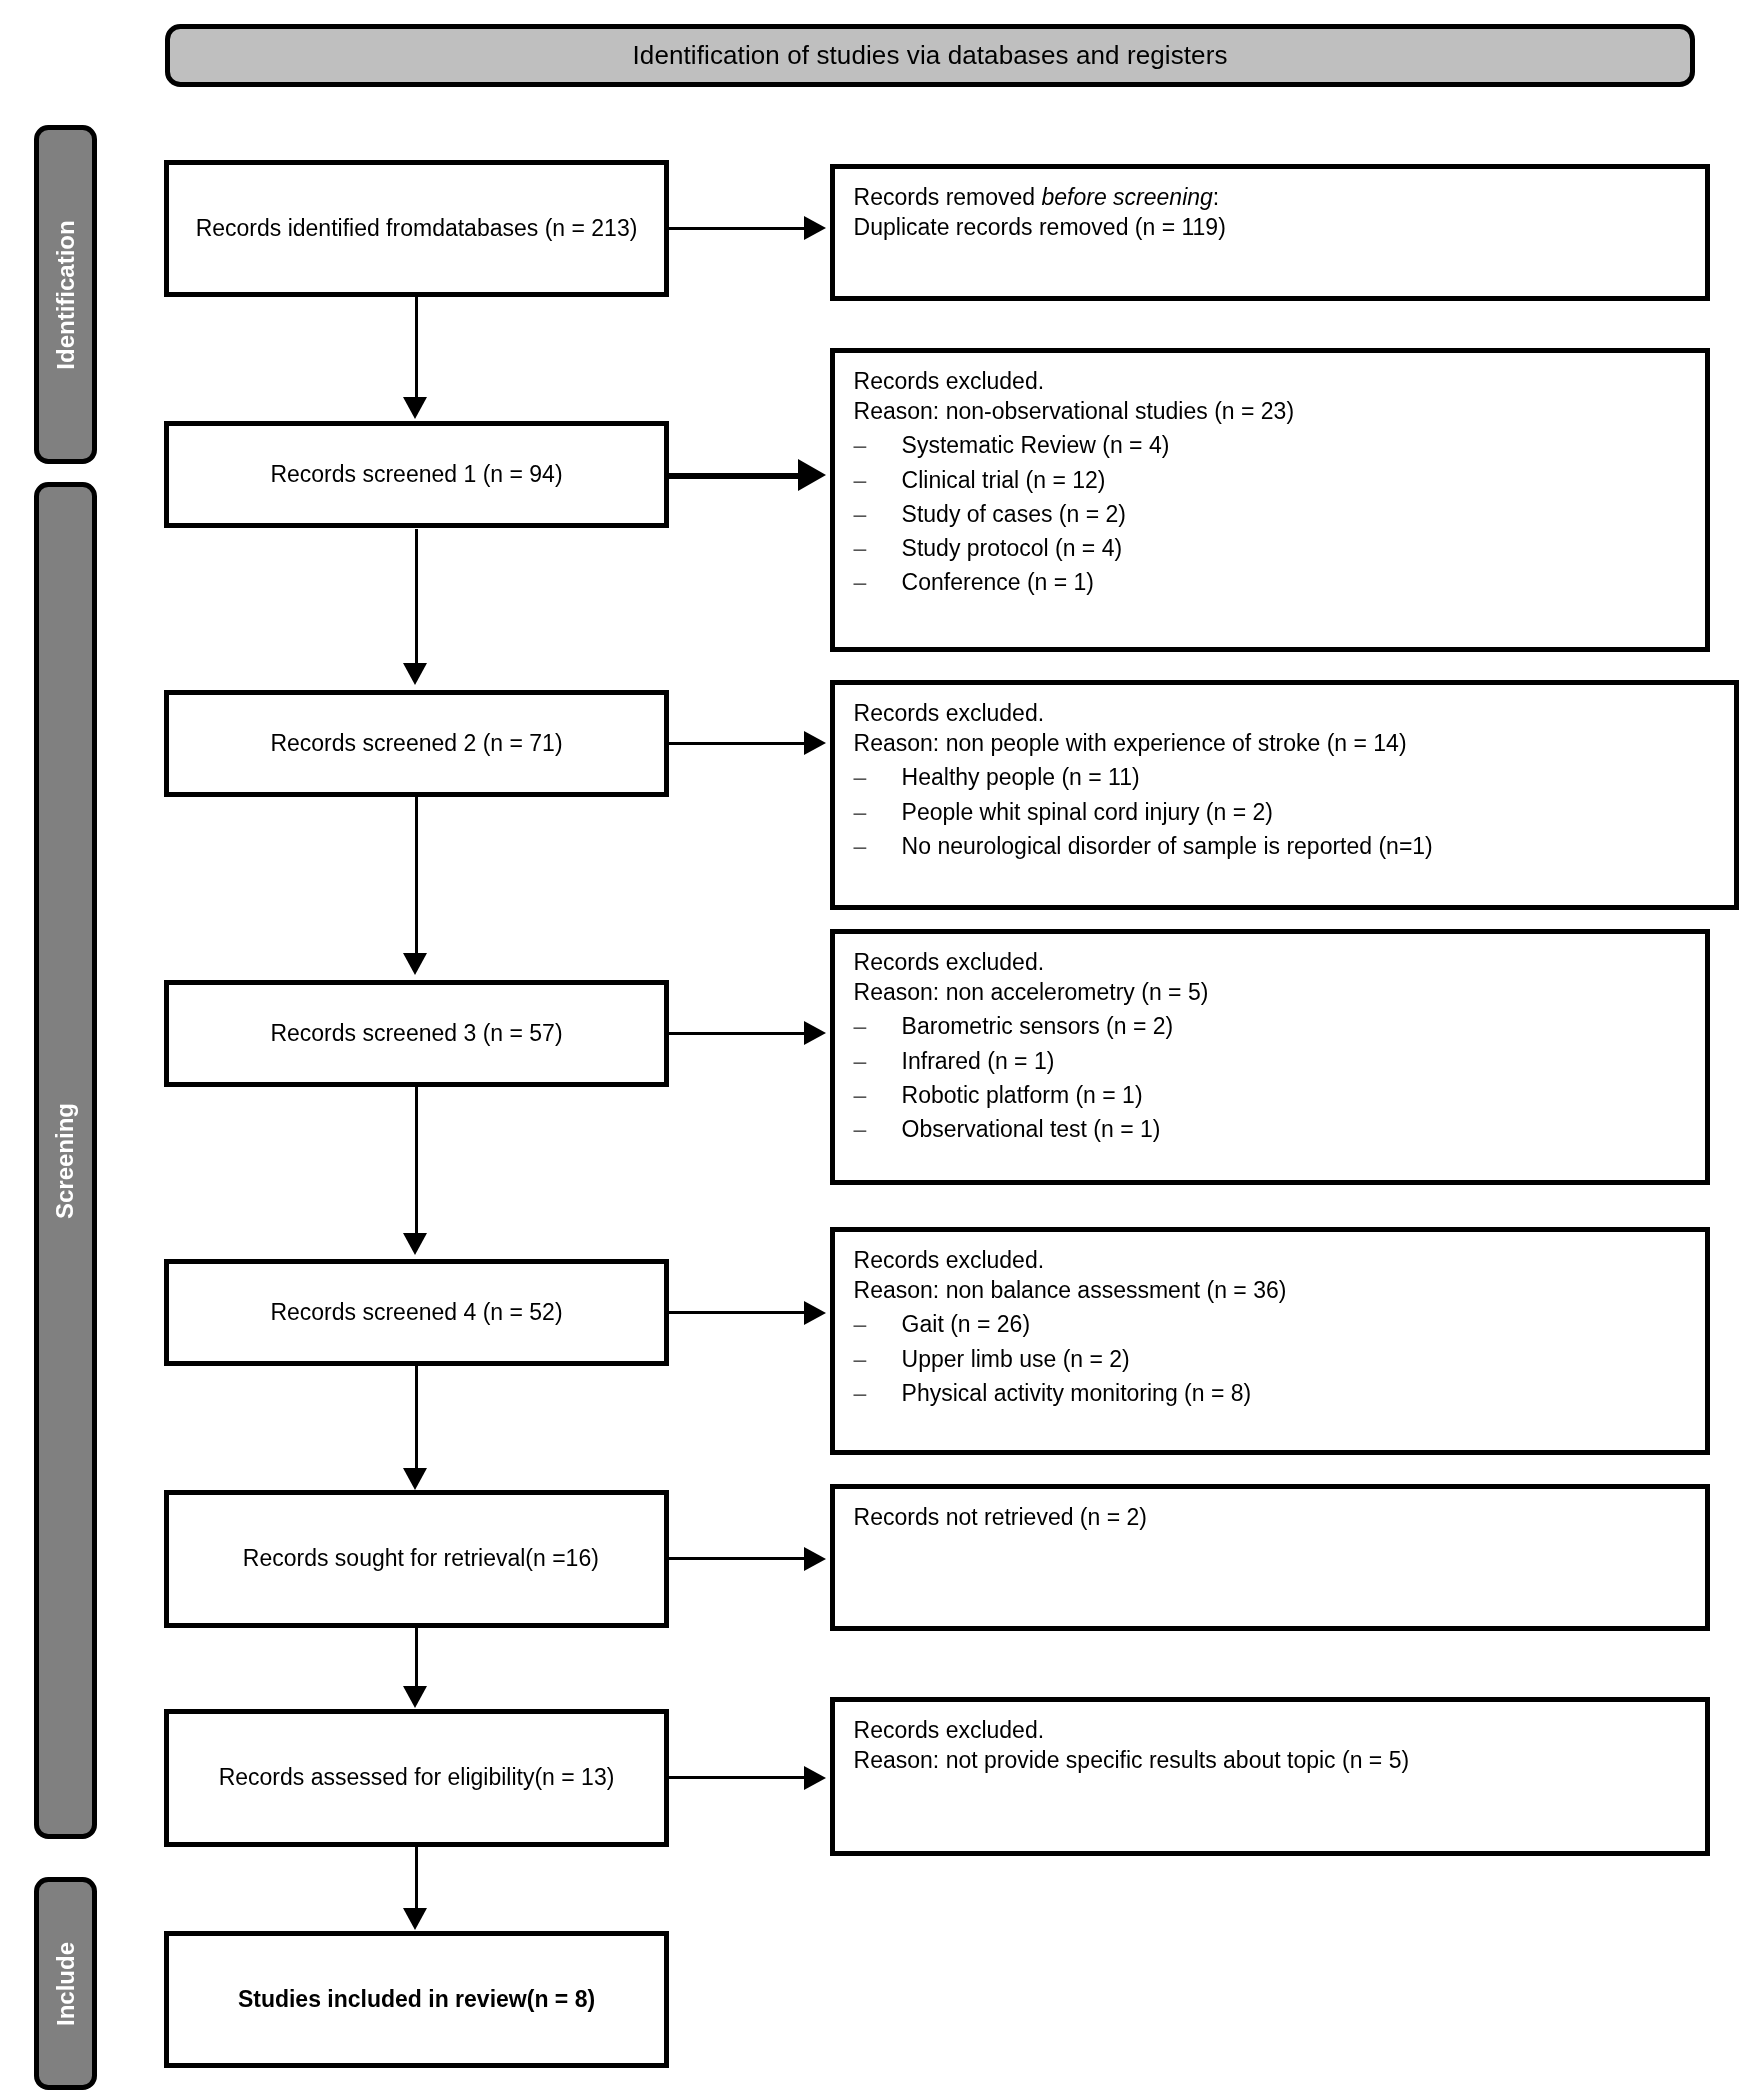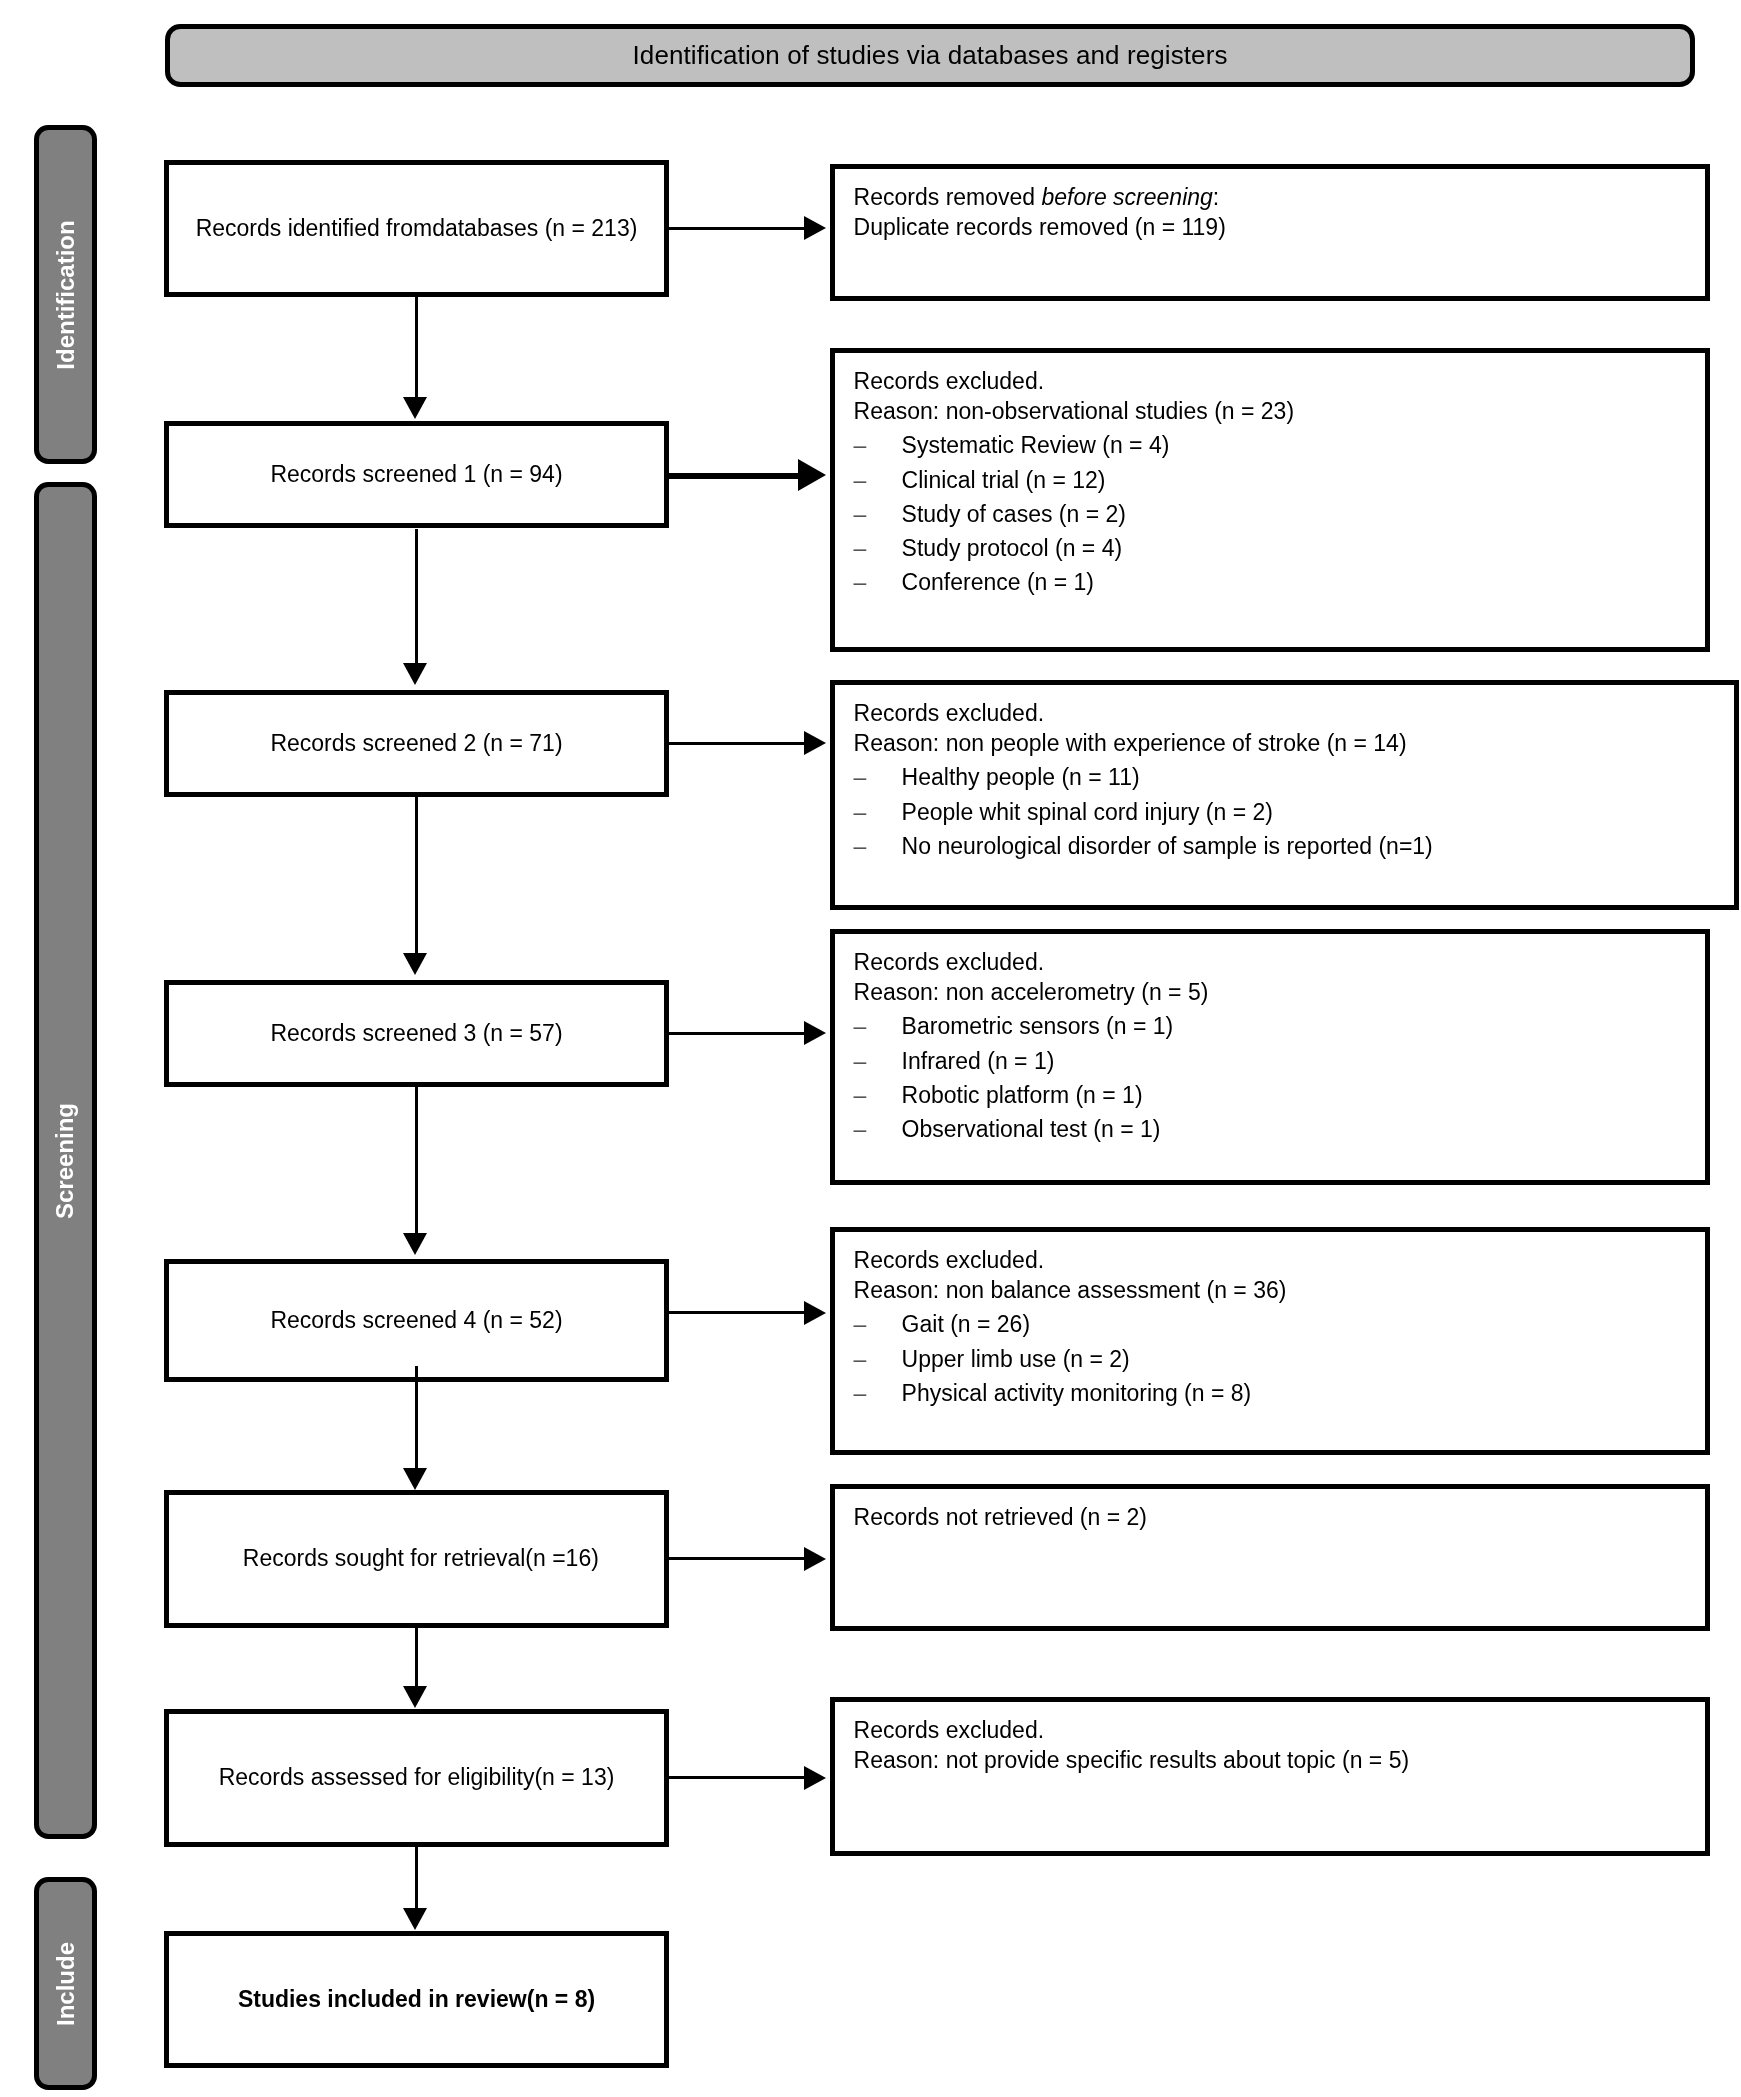--- a/index.html
+++ b/index.html
@@ -67,21 +67,21 @@
     padding:11px 15.3px;
   }
   .box.left{ text-align:left; }
   .box.bold{ font-weight:bold; }
 
   
   #box-identified  { left:164px; top:160px;  width:505px; height:137px; }
   #box-screened-1  { left:164px; top:421px;  width:505px; height:107px; }
   #box-screened-2  { left:164px; top:690px; width:505px; height:107px; }
   #box-screened-3  { left:164px; top:980px; width:505px; height:107px; }
-  #box-screened-4  { left:164px; top:1259px; width:505px; height:123px; }
+  #box-screened-4  { left:164px; top:1259px; width:505px; height:107px; }
   #box-sought      { left:164px; top:1490px; width:505px; height:138px;padding-left:24px; }
   #box-assessed    { left:164px; top:1709px; width:505px; height:138px; }
   #box-included    { left:164px; top:1931px; width:505px; height:137px; }
 
   
   #box-removed     { left:830px; top:164px;  width:880px; height:137px; }
   #box-excluded-1  { left:830px; top:348px;  width:880px; height:304px; }
   #box-excluded-2  { left:830px; top:680px; width:909px; height:230px; }
   #box-excluded-3  { left:830px; top:929px; width:880px; height:256px; }
   #box-excluded-4  { left:830px; top:1227px; width:880px; height:228px; }
@@ -234,21 +234,21 @@
         </li>
     </ul>
   </div>
 
   <div class="box left" id="box-excluded-3">
     <span class="box-line">Records excluded.</span>
     <span class="box-line">Reason: non accelerometry (n = 5)</span>
     <ul class="bullets">
       <li>
           <span class="dash">–</span>
-          <span>Barometric sensors (n = 1)</span>
+          <span>Barometric sensors (n = 2)</span>
         </li>
       <li>
           <span class="dash">–</span>
           <span>Infrared (n = 1)</span>
         </li>
       <li>
           <span class="dash">–</span>
           <span>Robotic platform (n = 1)</span>
         </li>
       <li>

